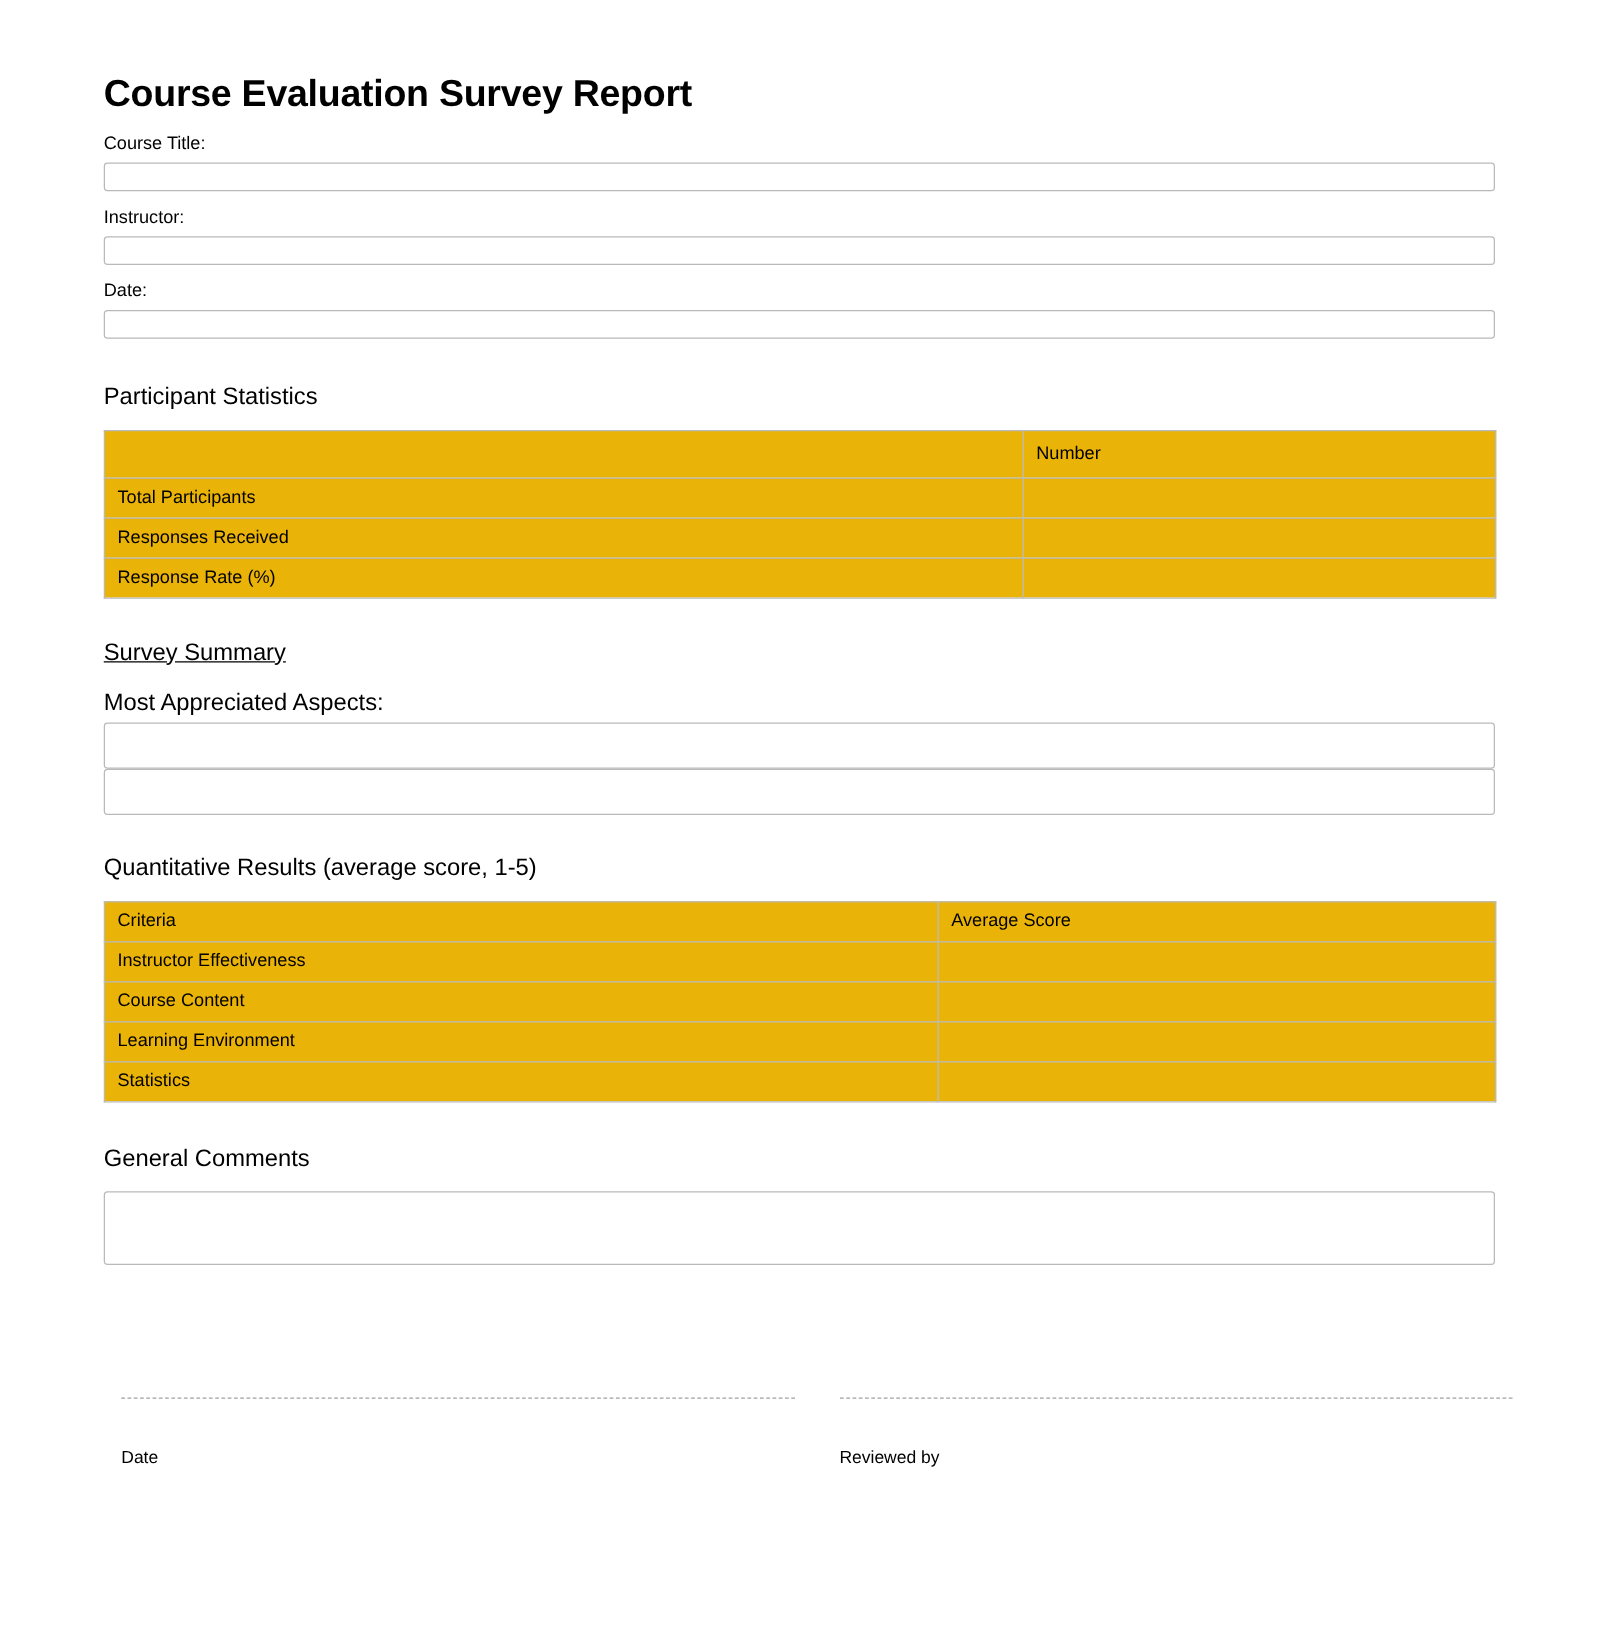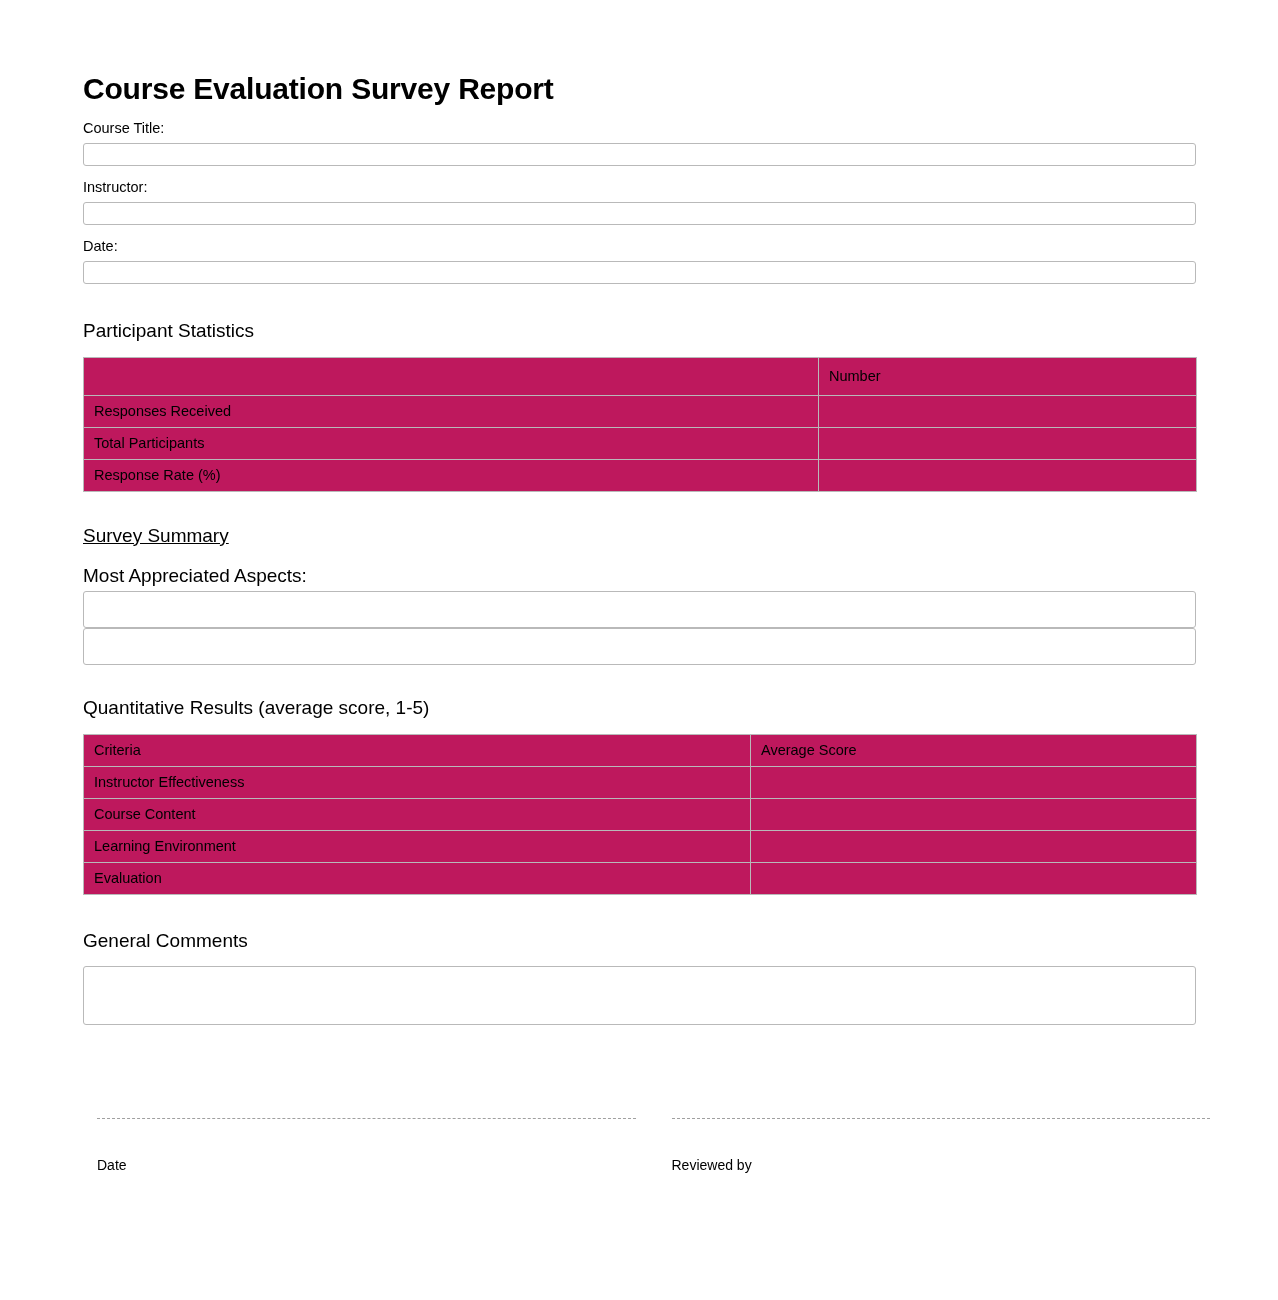--- a/index.html
+++ b/index.html
@@ -13,21 +13,21 @@
     height: 1300px;
     font-family: "Liberation Sans", sans-serif;
     color: #000000;
     -webkit-font-smoothing: antialiased;
   }
   .page {
     position: relative;
     width: 1278px;
     height: 1300px;
     box-sizing: border-box;
-    padding: 16px 83px;
+    padding: 3px 83px;
     overflow: hidden;
   }
   h1.report-title {
     font-size: 30px;
     font-weight: bold;
     margin: 0;
     padding-top: 56px;
     line-height: 1.15;
     letter-spacing: -0.2px;
     color: #000;
@@ -73,21 +73,21 @@
     font-size: 14.5px;
   }
   table.grid td, table.grid th {
     border: 1px solid #b9b9b9;
     text-align: left;
     font-weight: normal;
     padding: 6px 10px;
     height: 19px;
     vertical-align: middle;
     color: #000;
-    background: #be185d;
+    background: #eab308;
   }
   table.stats-table col.c1 { width: 735px; }
   table.stats-table col.c2 { width: 378px; }
   table.stats-table th.head-row,
   table.stats-table td.head-row { height: 25px; }
 
   table.quant-table col.c1 { width: 667px; }
   table.quant-table col.c2 { width: 446px; }
 
   .area-input {
@@ -179,25 +179,25 @@
         <col class="c2">
       </colgroup>
     <thead>
       <tr>
         <th class="head-row"></th>
         <th class="head-row">Number</th>
       </tr>
     </thead>
     <tbody>
       <tr>
+        <td>Total Participants</td>
+        <td></td>
+      </tr>
+      <tr>
         <td>Responses Received</td>
-        <td></td>
-      </tr>
-      <tr>
-        <td>Total Participants</td>
         <td></td>
       </tr>
       <tr>
         <td>Response Rate (%)</td>
         <td></td>
       </tr>
     </tbody>
   </table>
 
   <h2 class="section-heading sec-summary">Survey Summary</h2>
@@ -231,21 +231,21 @@
       </tr>
       <tr>
         <td>Course Content</td>
         <td></td>
       </tr>
       <tr>
         <td>Learning Environment</td>
         <td></td>
       </tr>
       <tr>
-        <td>Evaluation</td>
+        <td>Statistics</td>
         <td></td>
       </tr>
     </tbody>
   </table>
 
   <h2 class="section-heading sec-comments">General Comments</h2>
   <textarea class="comments-box" style=""></textarea>
 
   <div class="signature-area">
     <div class="sig-block">

